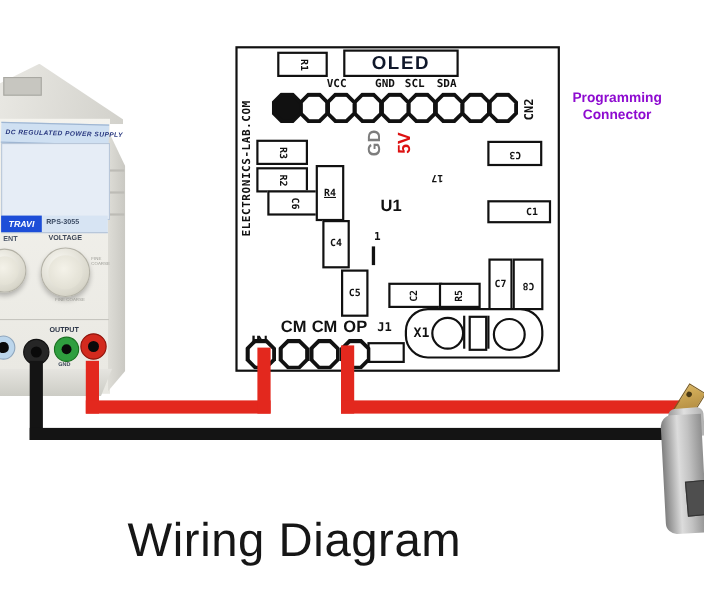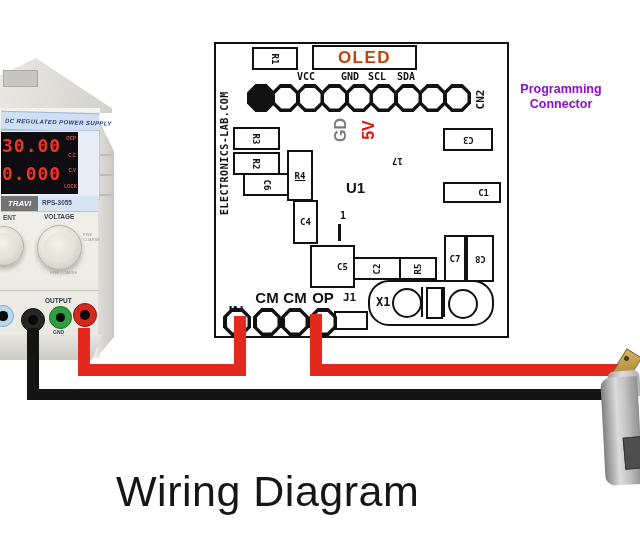--- a/index.html
+++ b/index.html
@@ -53,33 +53,23 @@
   <div class="abs" style="left:99px;top:96px;width:14px;height:2px;background:#bdbcb6;"></div>
   <div class="abs" style="left:99px;top:116px;width:14px;height:2px;background:#bdbcb6;"></div>
   <div class="abs" style="left:99px;top:136px;width:14px;height:2px;background:#bdbcb6;"></div>
 
   <div class="abs" style="left:1px;top:54px;width:98px;height:17px;background:#cfe0f2;border-top:1px solid #9fb6d2;
               border-bottom:1px solid #9fb6d2;display:flex;align-items:center;transform:rotate(1.5deg);">
     <span style="font-size:6px;font-weight:bold;font-style:italic;color:#27367e;letter-spacing:.4px;padding-left:4px;white-space:nowrap;">DC REGULATED POWER SUPPLY</span>
   </div>
 
   <div class="abs" style="left:1px;top:72px;width:97px;height:68px;background:#e6edf6;border:1px solid #b9c7d9;"></div>
-  <div class="abs" style="left:1px;top:74px;width:77px;height:62px;background:#0d0d12;overflow:hidden;">
-    <span style="position:absolute;left:1px;top:3px;color:#ef3527;font-family:'DejaVu Sans Mono',monospace;
-                 font-weight:bold;font-size:18px;letter-spacing:1px;">30.00</span>
-    <span style="position:absolute;left:1px;top:31px;color:#ef3527;font-family:'DejaVu Sans Mono',monospace;
-                 font-weight:bold;font-size:18px;letter-spacing:1px;">0.000</span>
-    <span style="position:absolute;right:2px;top:4px;color:#d85848;font-size:4.5px;font-weight:bold;">OCP</span>
-    <span style="position:absolute;right:2px;top:21px;color:#d85848;font-size:4.5px;font-weight:bold;">C.C</span>
-    <span style="position:absolute;right:2px;top:36px;color:#d85848;font-size:4.5px;font-weight:bold;">C.V</span>
-    <span style="position:absolute;right:1px;top:52px;color:#d85848;font-size:4.5px;font-weight:bold;">LOCK</span>
-  </div>
 
   <div class="abs" style="left:1px;top:138px;width:97px;height:15px;background:#d7e4f3;border-bottom:1px solid #b5c4d8;">
-    <span style="position:absolute;left:0;top:0;width:37px;height:100%;background:#737373;color:#fff;
+    <span style="position:absolute;left:0;top:0;width:37px;height:100%;background:#1d4ed8;color:#fff;
                  font-style:italic;font-weight:bold;font-size:8px;display:flex;align-items:center;justify-content:center;">TRAVI</span>
     <span style="position:absolute;left:41px;top:3px;color:#3a4a63;font-size:6.5px;font-weight:bold;">RPS-3055</span>
   </div>
 
   <span style="position:absolute;left:3px;top:156px;font-size:6.5px;font-weight:bold;color:#4a5568;">ENT</span>
   <span style="position:absolute;left:44px;top:155px;font-size:6.5px;font-weight:bold;color:#3c4658;">VOLTAGE</span>
 
   <div class="knob" style="left:-16px;top:168px;width:38px;height:38px;"></div>
   <div class="knob" style="left:37px;top:167px;width:43px;height:43px;"></div>
   <div class="abs tiny" style="left:83px;top:174px;">
@@ -116,21 +106,21 @@
 <div class="pcb">
 
   <div class="silk" style="left:3px;top:171px;width:170px;font-size:10px;letter-spacing:.5px;
               transform:rotate(-90deg);transform-origin:0 0;white-space:nowrap;">ELECTRONICS-LAB.COM</div>
 
   <div class="box" style="left:36px;top:3px;width:42px;height:19px;">
     <span class="rot90">R1</span>
   </div>
 
   <div class="box" style="left:96px;top:1px;width:101px;height:21px;">
-    <span style="color:#c2410c;font-family:'Liberation Sans',sans-serif;font-size:17px;font-weight:bold;letter-spacing:1.5px;">OLED</span>
+    <span style="color:#0f172a;font-family:'Liberation Sans',sans-serif;font-size:17px;font-weight:bold;letter-spacing:1.5px;">OLED</span>
   </div>
 
   <span class="silk" style="left:90px;top:27px;font-size:10px;transform:translateX(-50%);">VCC</span>
   <span class="silk" style="left:134px;top:27px;font-size:10px;transform:translateX(-50%);">GND</span>
   <span class="silk" style="left:161px;top:27px;font-size:10px;transform:translateX(-50%);">SCL</span>
   <span class="silk" style="left:190px;top:27px;font-size:10px;transform:translateX(-50%);">SDA</span>
 
   <div class="pad dark" style="left:31px;top:40px;"></div>
   <div class="pad" style="left:55.5px;top:40px;"></div>
   <div class="pad" style="left:80px;top:40px;"></div>
@@ -177,21 +167,21 @@
   </div>
 
   <div class="box" style="left:77px;top:156px;width:21px;height:40px;">
     <span>C4</span>
   </div>
 
   <span class="silk" style="left:124px;top:166px;font-size:10px;">1</span>
   <div class="abs" style="left:122px;top:180px;width:3px;height:17px;background:#111;"></div>
 
 
-  <div class="box" style="left:94px;top:201px;width:21px;height:39px;padding-left:20px;">
+  <div class="box" style="left:94px;top:201px;width:21px;height:39px;">
     <span>C5</span>
   </div>
   <div class="box" style="left:137px;top:213px;width:45px;height:19px;">
     <span class="rotm90">C2</span>
   </div>
   <div class="box" style="left:183px;top:213px;width:34px;height:19px;">
     <span class="rotm90">R5</span>
   </div>
   <div class="box" style="left:228px;top:191px;width:18px;height:43px;">
     <span>C7</span>

